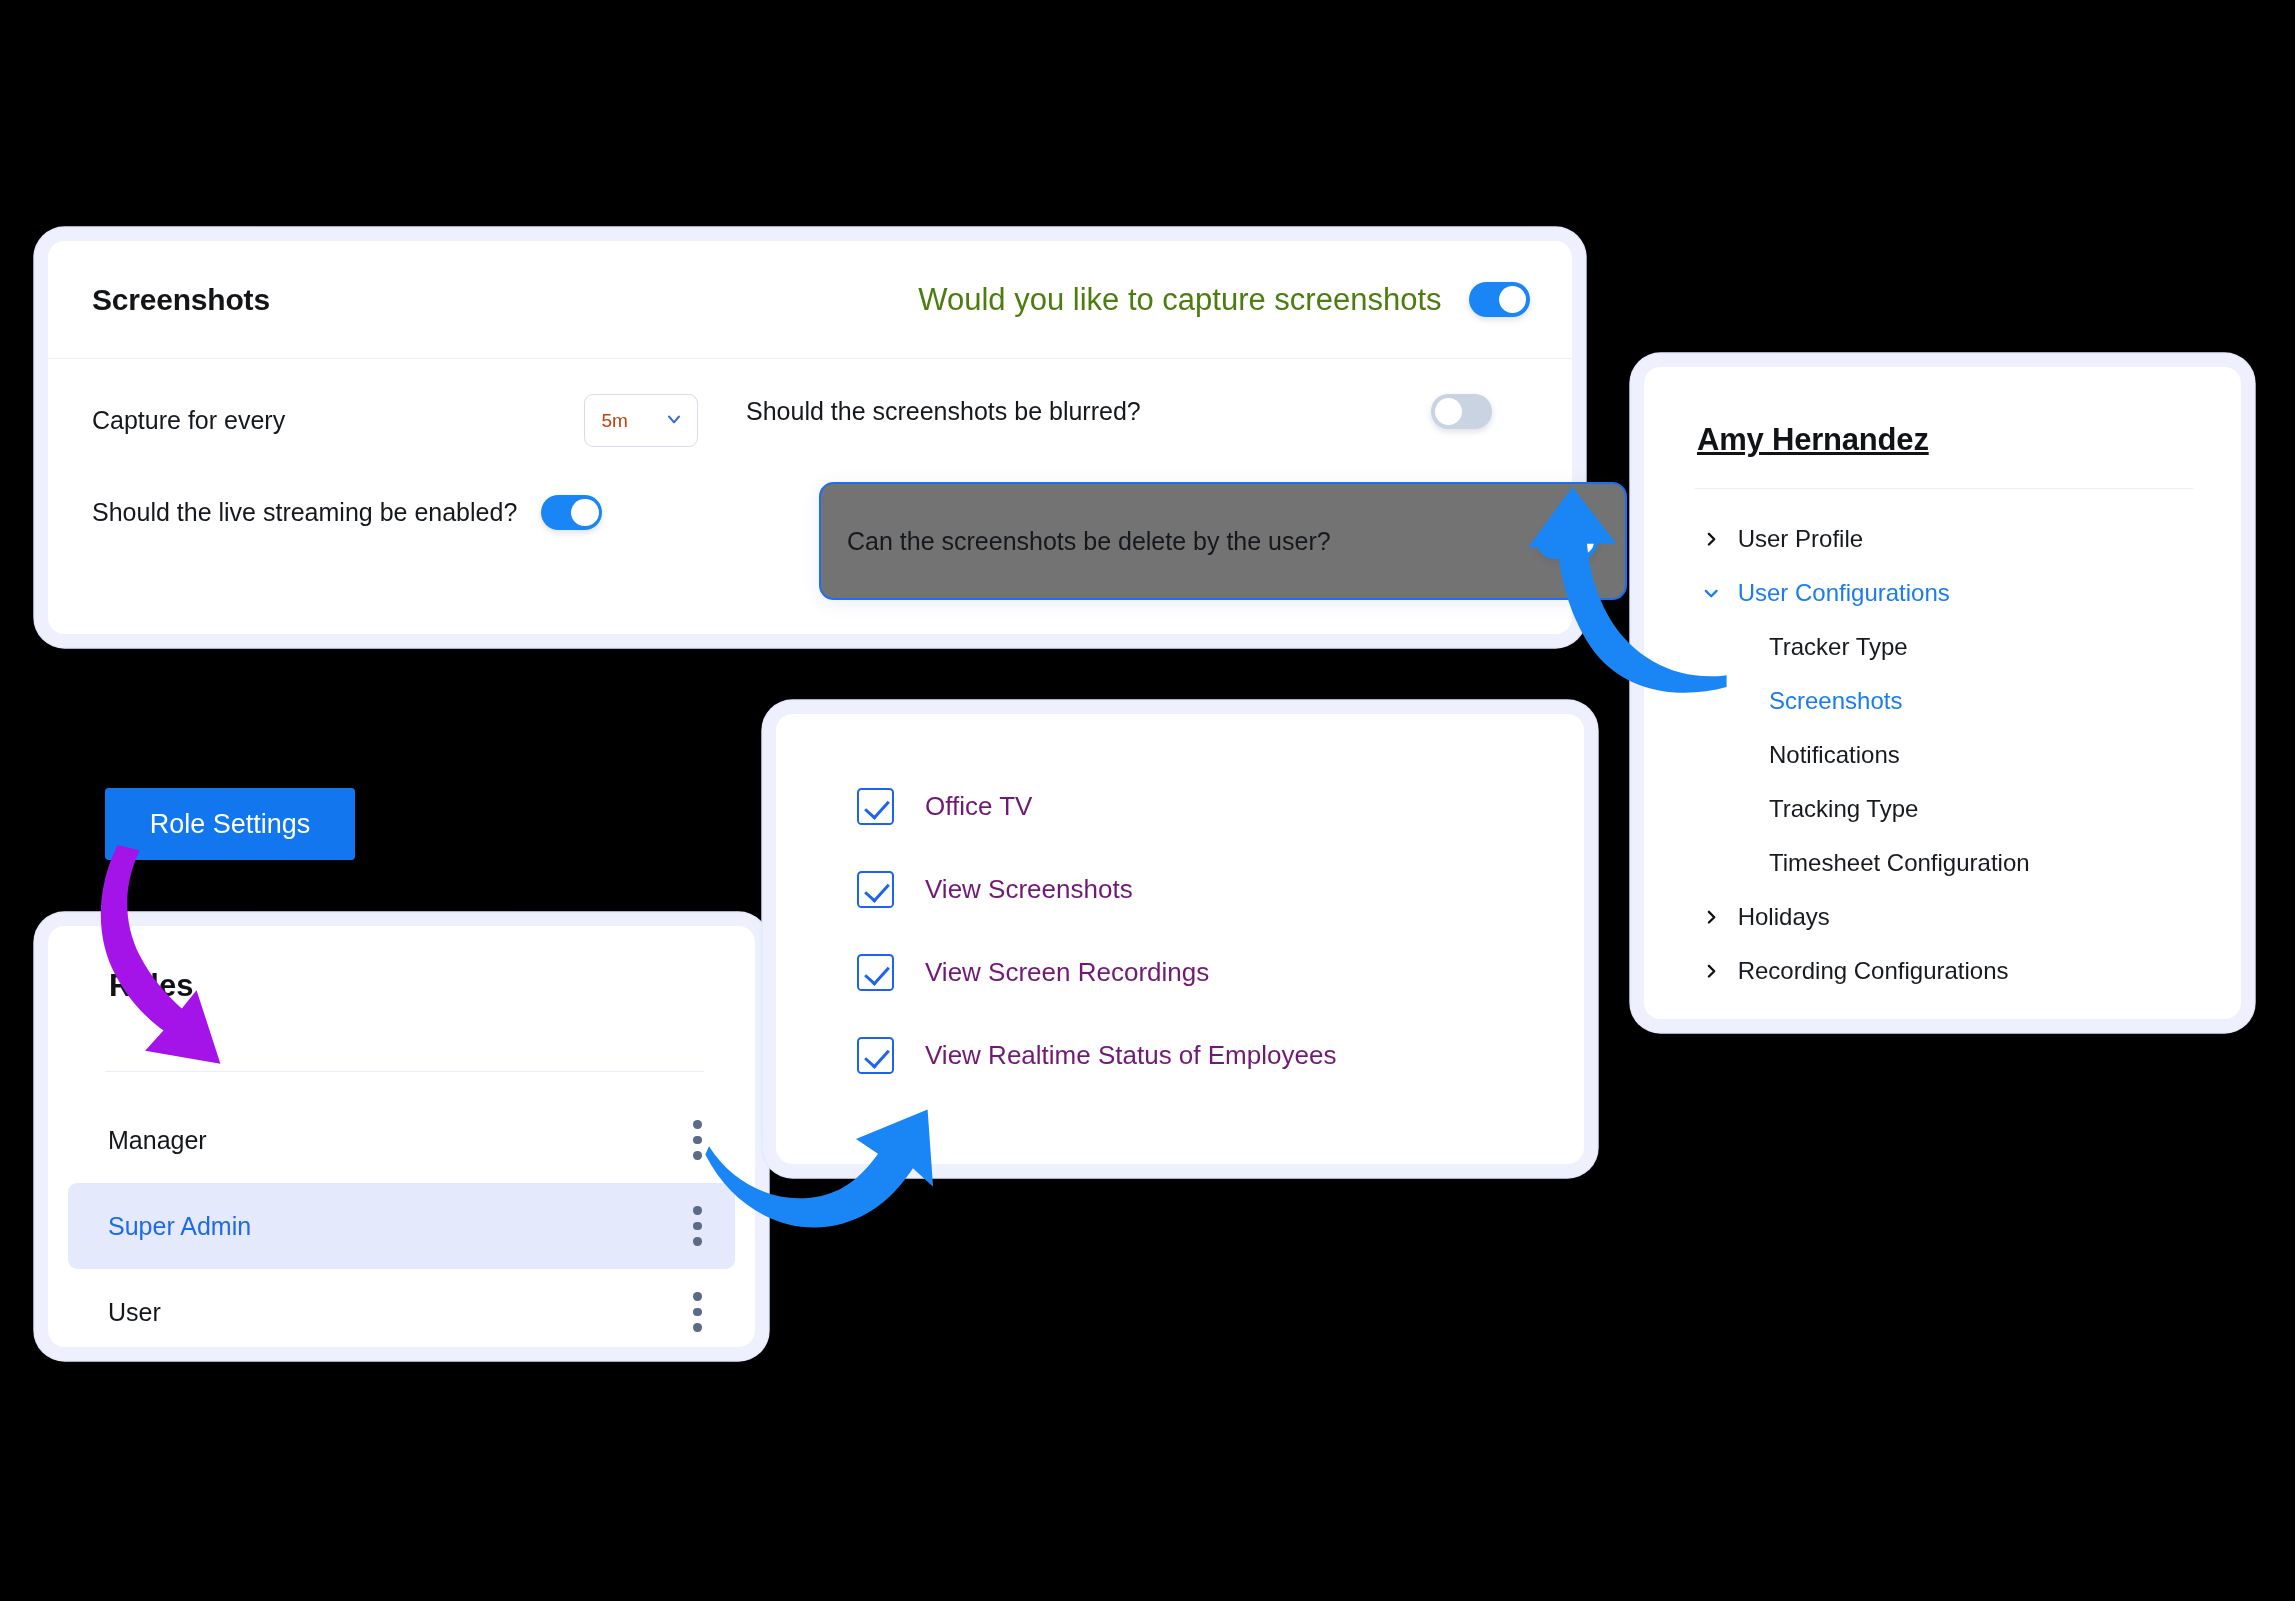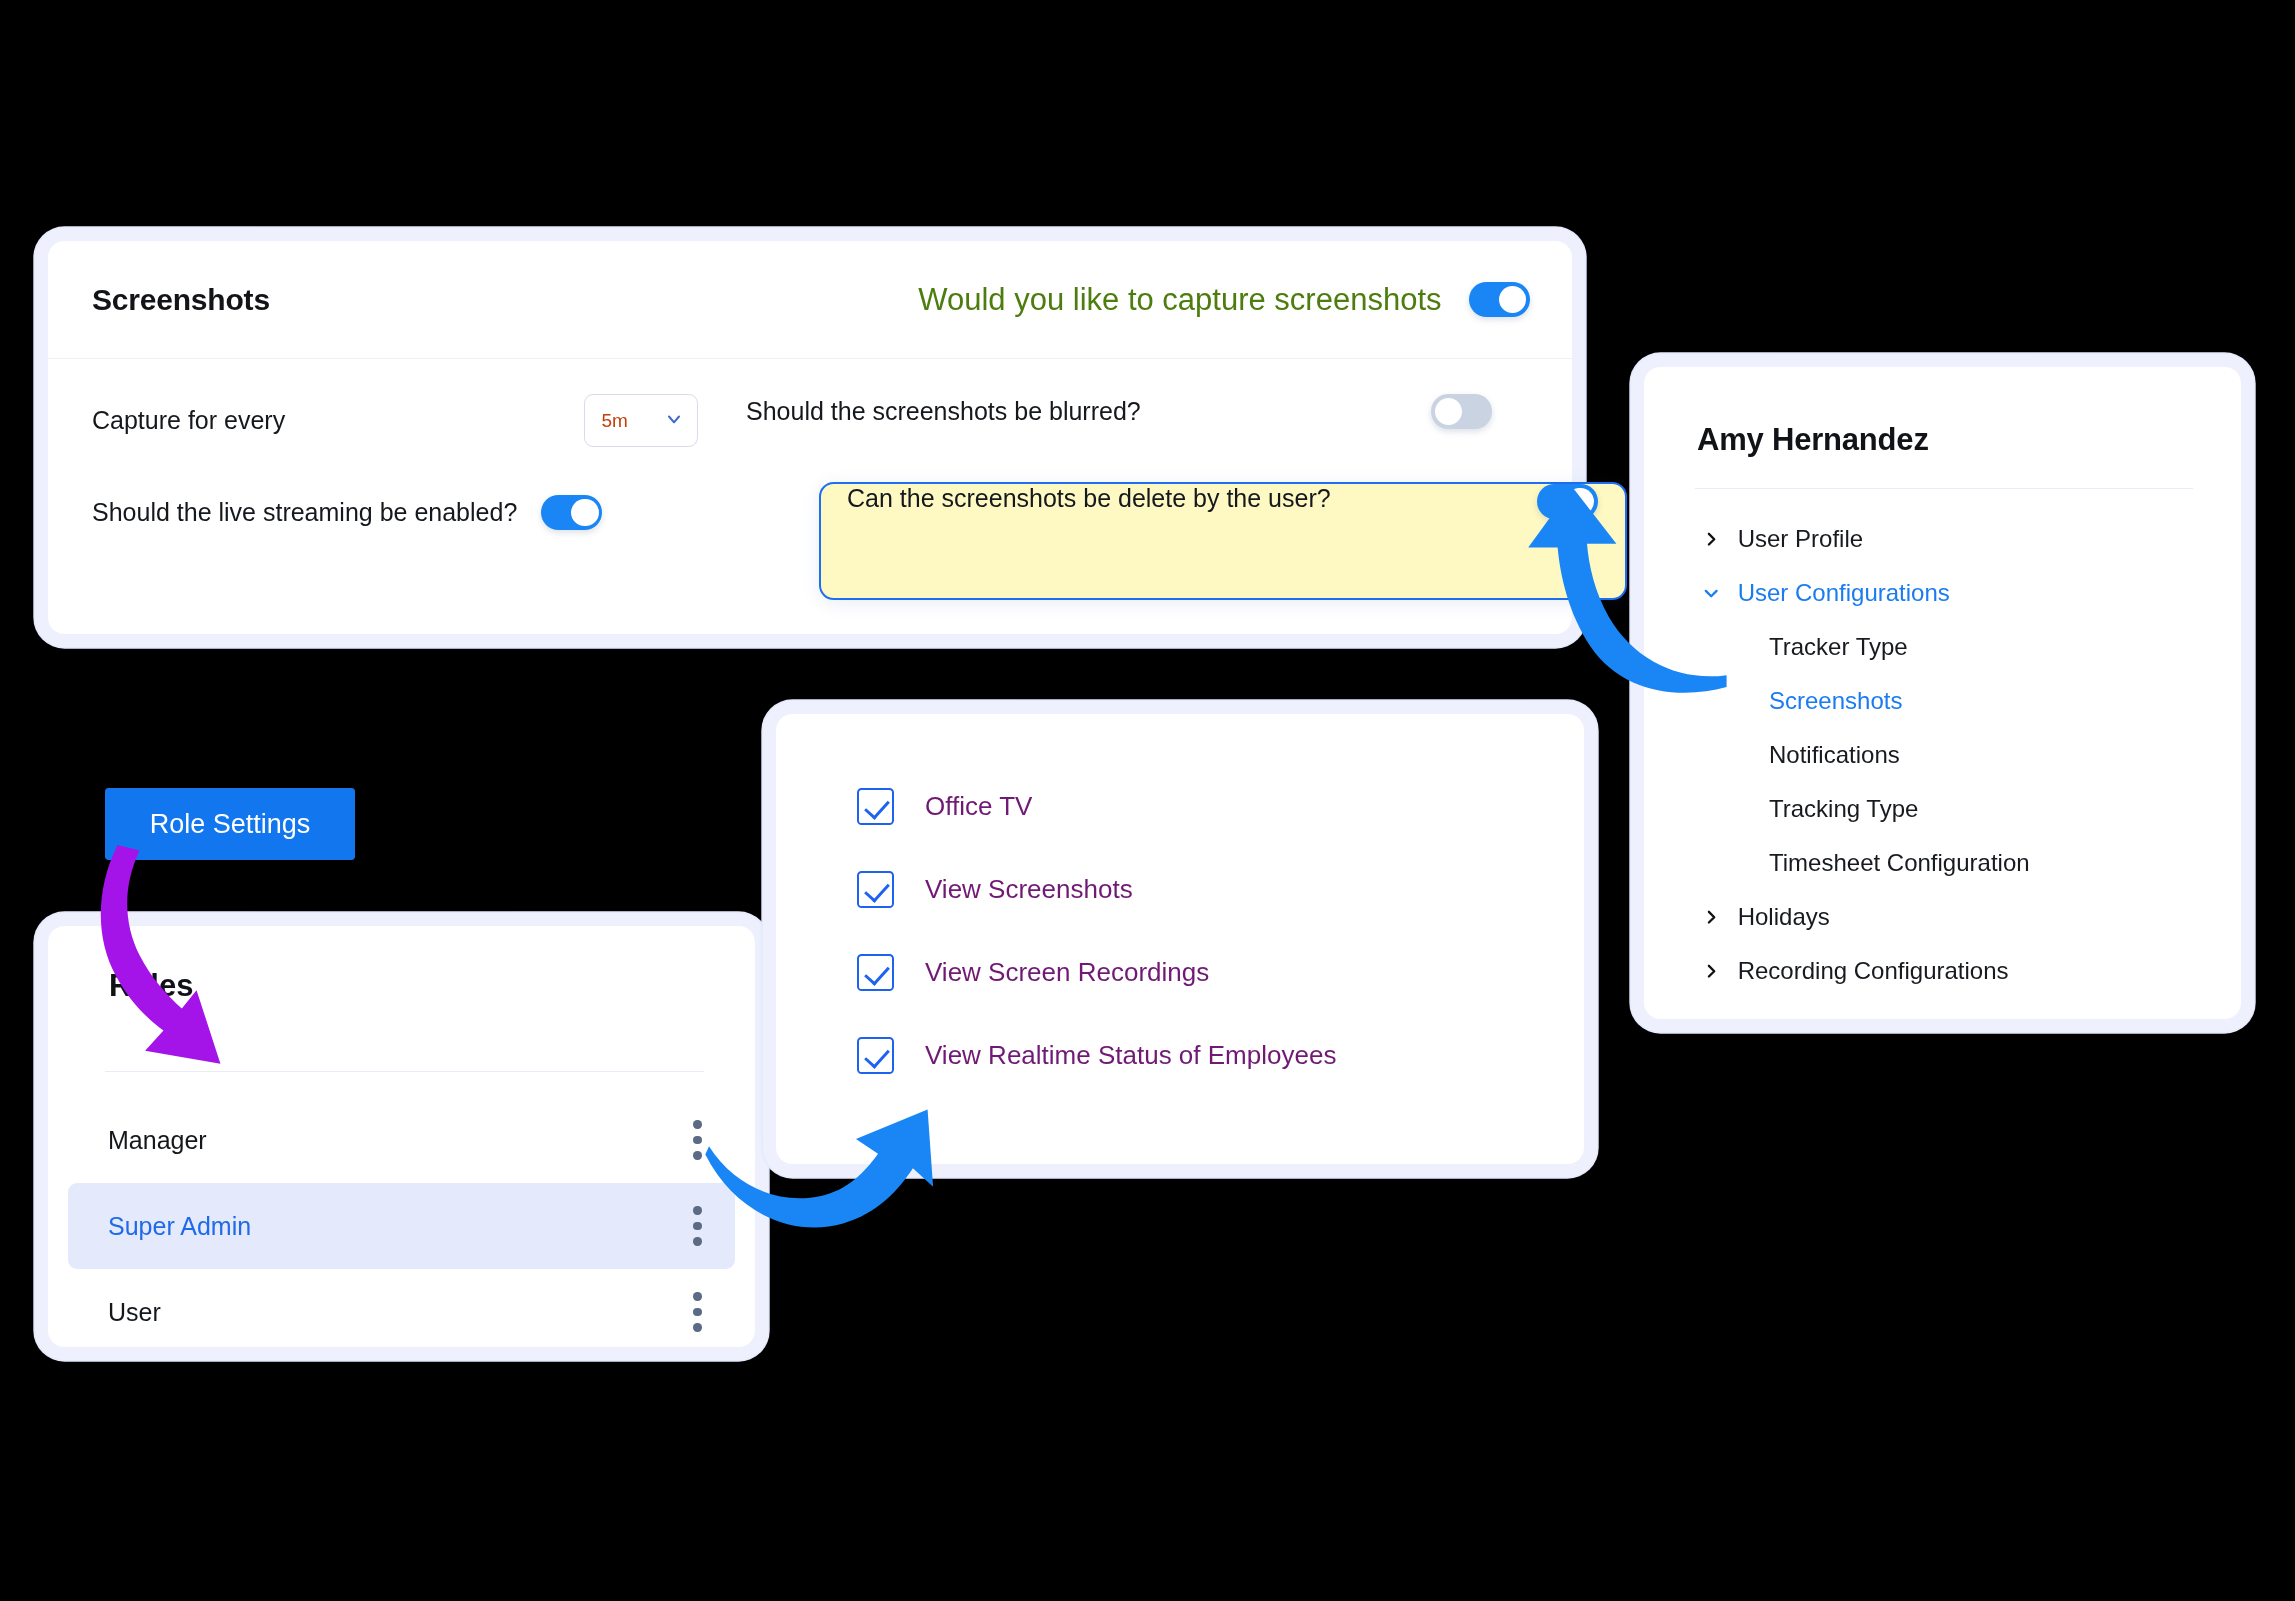--- a/index.html
+++ b/index.html
@@ -95,23 +95,23 @@
 
   
   #focus-box {
     position: absolute;
     left: 819px;
     top: 482px;
     width: 808px;
     height: 118px;
     border: 2.3px solid #1d6ef0;
     border-radius: 14.7px;
-    background: #fef9c3;
-    display: flex;
-    align-items: flex-start;
+    background: #737373;
+    display: flex;
+    align-items: center;
     padding: 0 27.5px 0 26px;
     box-shadow: 0 3.7px 16.5px rgba(60,90,170,0.10);
   }
   #focus-box .sc-label { font-size: 25px; }
 
   
   .toggle {
     position: relative;
     width: 61px;
     height: 35px;
@@ -139,20 +139,21 @@
     width: 597px;
     height: 652px;
   }
   .uc-title {
     position: absolute;
     left: 53px; top: 55px;
     font-size: 31px;
     font-weight: 700;
     color: #111317;
     letter-spacing: -0.2px;
+    text-decoration: underline;
   }
   .uc-divider {
     position: absolute;
     left: 51px; right: 48px; top: 121px;
     height: 0.9px;
     background: #e9ecf6;
   }
   .uc-list {
     position: absolute;
     left: 0; right: 0; top: 145px;

